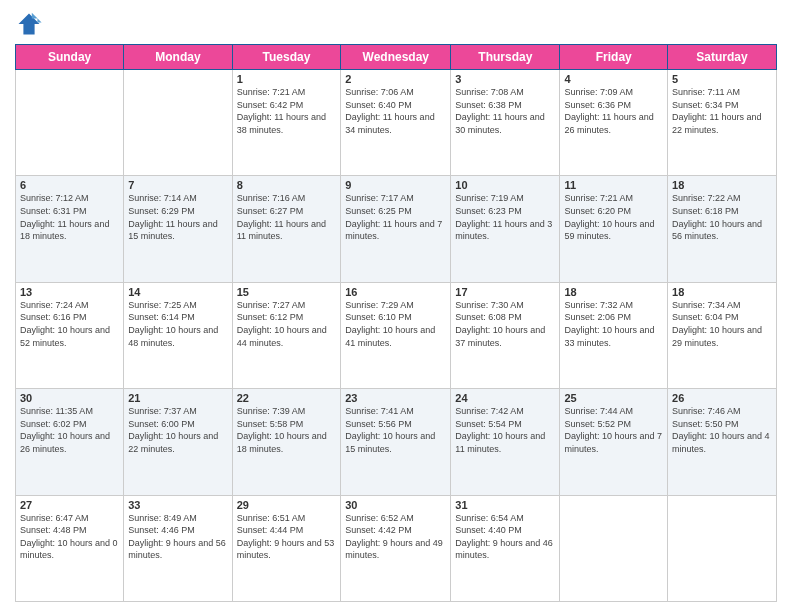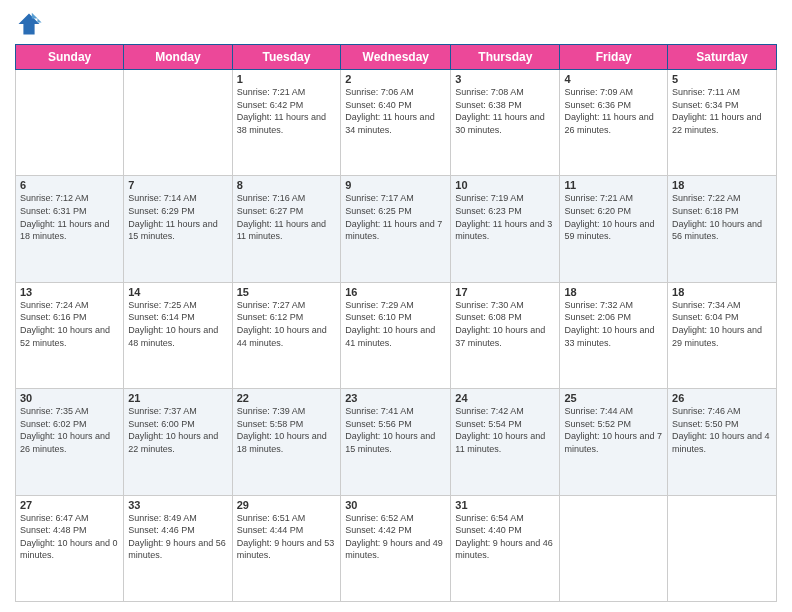--- a/index.html
+++ b/index.html
@@ -254,21 +254,21 @@
           <td>
             <span class="day-number">18</span>
             <div class="day-info">Sunrise: 7:34 AM
 Sunset: 6:04 PM
 Daylight: 10 hours and 29 minutes.</div>
           </td>
         </tr>
         <tr>
           <td>
             <span class="day-number">30</span>
-            <div class="day-info">Sunrise: 7:35 AM
+            <div class="day-info">Sunrise: 11:35 AM
 Sunset: 6:02 PM
 Daylight: 10 hours and 26 minutes.</div>
           </td>
           <td>
             <span class="day-number">21</span>
             <div class="day-info">Sunrise: 7:37 AM
 Sunset: 6:00 PM
 Daylight: 10 hours and 22 minutes.</div>
           </td>
           <td>

